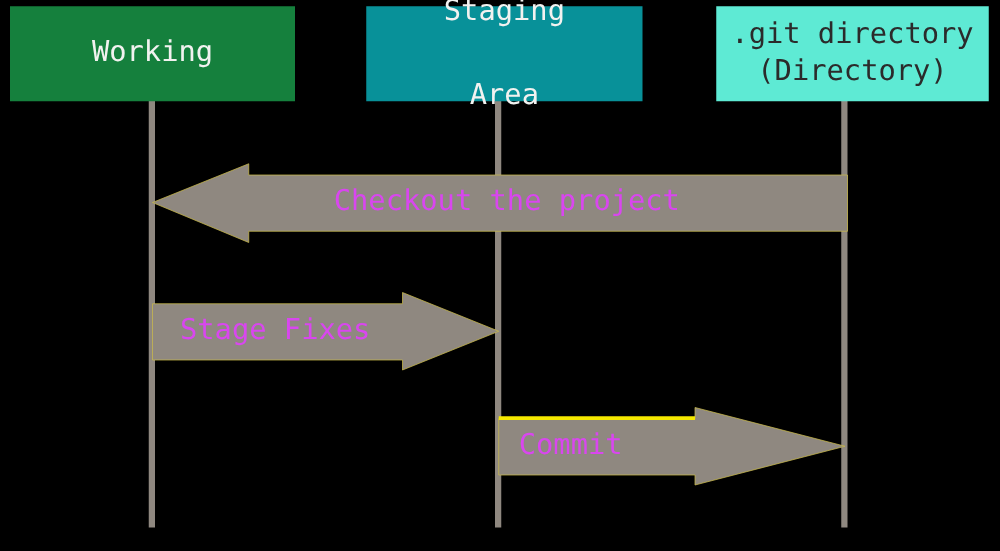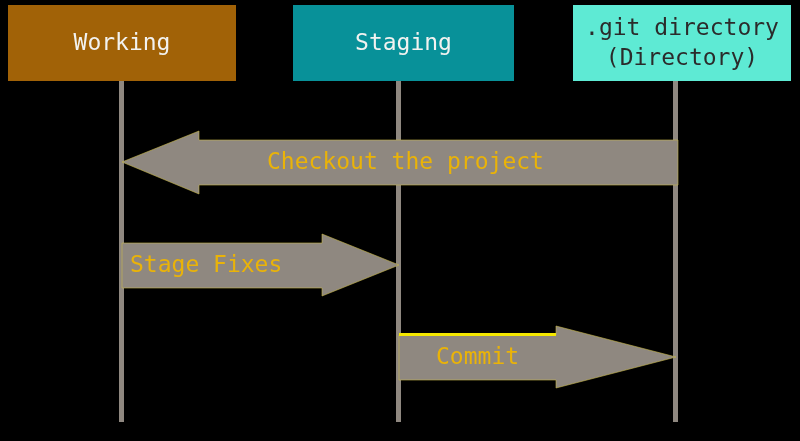--- a/index.html
+++ b/index.html
@@ -35,45 +35,45 @@
     text-align: center;
     line-height: 1.30;
     font-size: 23px;
     letter-spacing: 0px;
     white-space: pre;
   }
   .node-line1, .node-line2 { display: block; }
 
   #box-working {
     left: 8px;  top: 5px;  width: 228px; height: 76px;
-    background: #a16207;
+    background: #15803d;
     color: #f2f2f0;
   }
   #box-staging {
     left: 293px; top: 5px;  width: 221px; height: 76px;
     background: #089199;
     color: #f2f2f0;
     gap: 37px;
   }
   #box-repo {
     left: 573px; top: 5px;  width: 218px; height: 76px;
     background: #5eead4;
     color: #2b2b2b;
   }
 
   .arrow-label {
     position: absolute;
     font-size: 23px;
-    color: #eab308;
+    color: #d946ef;
     white-space: pre;
     letter-spacing: 0px;
   }
   #label-checkout { left: 267px; top: 148px; }
-  #label-stage    { left: 130px; top: 251px; }
-  #label-commit   { left: 436px; top: 343px; }
+  #label-stage    { left: 144px; top: 251px; }
+  #label-commit   { left: 415px; top: 343px; }
 </style>
 </head>
 <body>
 
 <div id="canvas">
 
   <svg class="layer" viewBox="0 0 800 441" xmlns="http://www.w3.org/2000/svg">
 
     <rect x="119" y="80" width="5" height="342" fill="#8f8880"></rect>
     <rect x="396" y="80" width="5" height="342" fill="#8f8880"></rect>
@@ -87,20 +87,21 @@
 
     <rect x="399" y="333" width="157" height="3" fill="#f5e800"></rect>
   </svg>
 
   <div class="node-box" id="box-working">
     <span class="node-line1">Working</span>
   </div>
 
   <div class="node-box" id="box-staging">
     <span class="node-line1">Staging</span>
+    <span class="node-line2">Area</span>
   </div>
 
   <div class="node-box" id="box-repo">
     <span class="node-line1">.git directory</span>
     <span class="node-line2">(Directory)</span>
   </div>
 
   <div class="arrow-label" id="label-checkout">Checkout the project</div>
   <div class="arrow-label" id="label-stage">Stage Fixes</div>
   <div class="arrow-label" id="label-commit">Commit</div>

